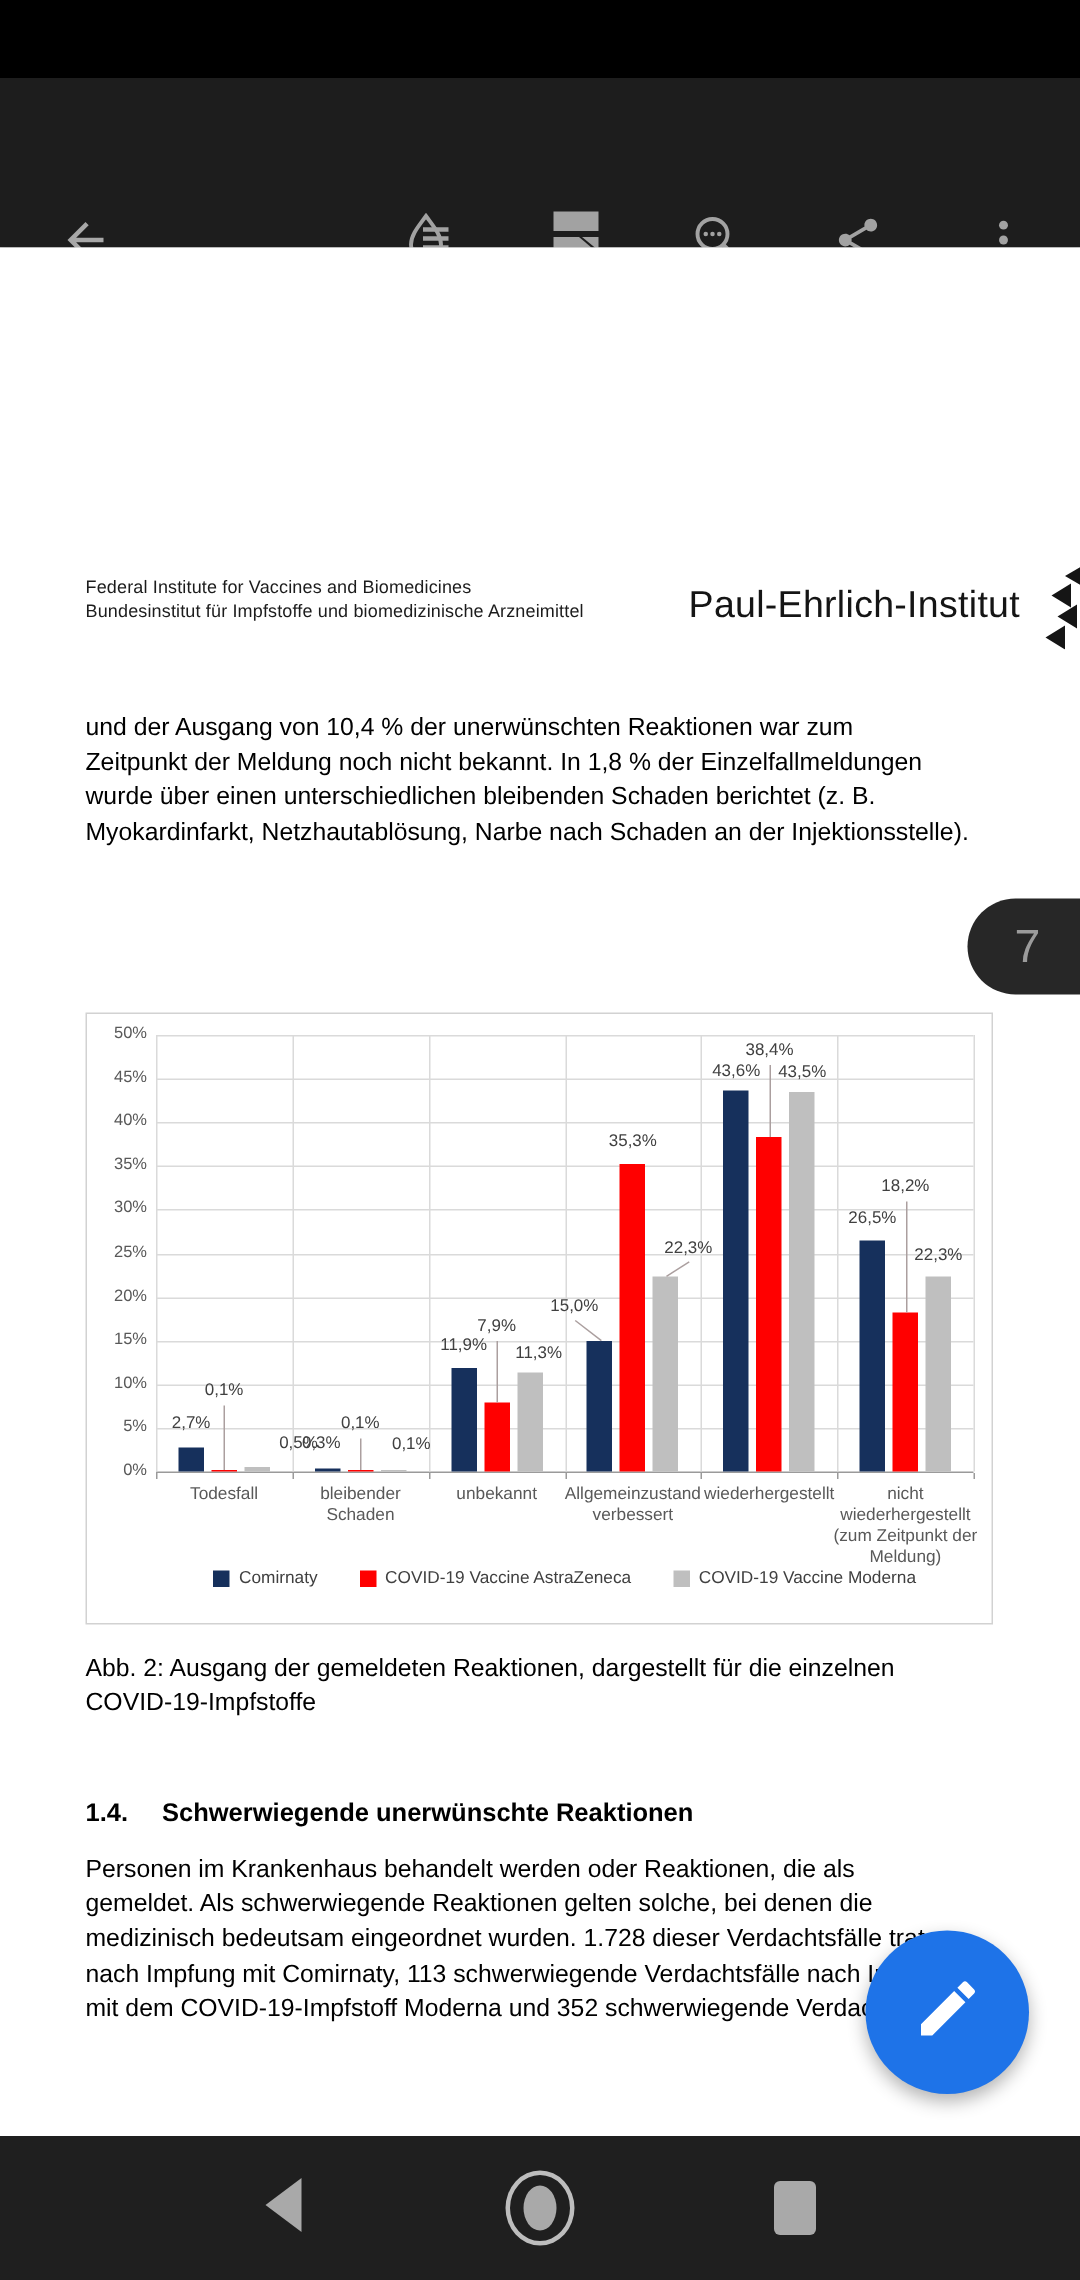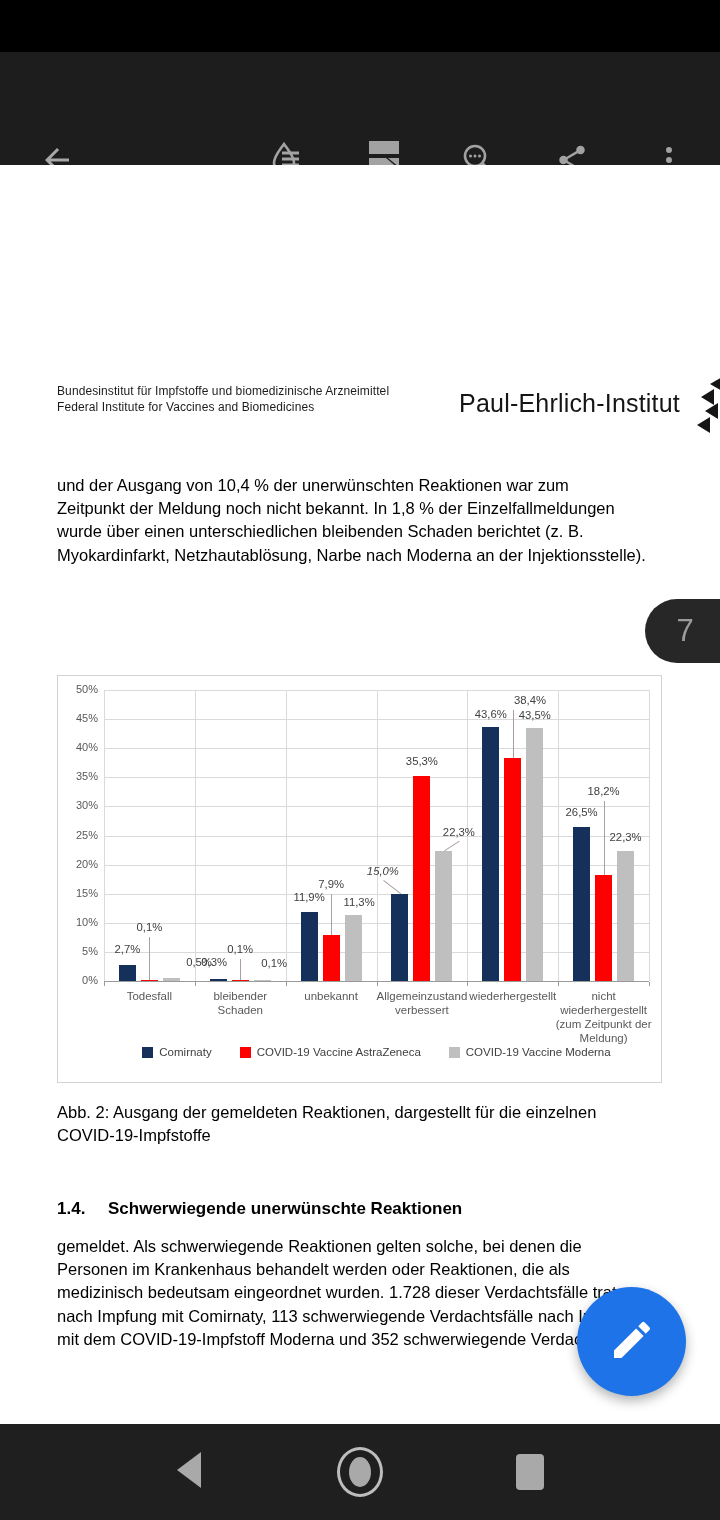--- a/index.html
+++ b/index.html
@@ -116,38 +116,38 @@
             <circle cx="12" cy="12" r="2.1"></circle>
             <circle cx="12" cy="19" r="2.1"></circle>
         </svg>
       </span>
     </div>
   </div>
 
   <div class="page1">
 
     <div class="org">
+      <div>Federal Institute for Vaccines and Biomedicines</div>
       <div>Bundesinstitut für Impfstoffe und biomedizinische Arzneimittel</div>
-      <div>Federal Institute for Vaccines and Biomedicines</div>
     </div>
     <div class="brand">Paul-Ehrlich-Institut</div>
     <div class="pei-logo">
       <svg width="36" height="56" viewBox="0 0 36 56" fill="#151515">
         <path d="M34 0 L22 7 L34 14 Z"></path>
         <path d="M26 12 L13 20 L26 28 Z"></path>
         <path d="M30 26 L17 34 L30 42 Z"></path>
         <path d="M22 40 L9 48 L22 56 Z"></path>
       </svg>
     </div>
 
     <div class="para p1">
         <div>und der Ausgang von 10,4 % der unerwünschten Reaktionen war zum</div>
         <div>Zeitpunkt der Meldung noch nicht bekannt. In 1,8 % der Einzelfallmeldungen</div>
         <div>wurde über einen unterschiedlichen bleibenden Schaden berichtet (z. B.</div>
-        <div>Myokardinfarkt, Netzhautablösung, Narbe nach Moderna an der Injektionsstelle).</div>
+        <div>Myokardinfarkt, Netzhautablösung, Narbe nach Schaden an der Injektionsstelle).</div>
       </div>
 
     <div class="chart">
       <div class="plot">
           <div class="gl axis" style="left: 46px; top: 305px; width: 545px;"></div>
           <div class="ylab" style="top: 298px;">0%</div>
           <div class="gl" style="left: 46px; top: 275.9px; width: 545px;"></div>
           <div class="ylab" style="top: 268.9px;">5%</div>
           <div class="gl" style="left: 46px; top: 246.8px; width: 545px;"></div>
           <div class="ylab" style="top: 240px; text-align: right;">10%</div>
@@ -181,39 +181,39 @@
           <div class="tick" style="left: 500.2px; top: 306px;"></div>
           <div class="vgl" style="left: 591px; top: 14px; height: 291px;"></div>
           <div class="tick" style="left: 591px; top: 306px;"></div>
           <div class="bar" style="left: 60.9px; top: 289.3px; width: 17px; height: 15.7px; background: rgb(22, 48, 92);"></div>
           <div class="dlab" style="left: 69.4px; top: 266.6px;">2,7%</div>
           <div class="bar" style="left: 151.7px; top: 303.3px; width: 17px; height: 1.7px; background: rgb(22, 48, 92);"></div>
           <div class="dlab" style="left: 156.2px; top: 279.9px;">0,3%</div>
           <div class="bar" style="left: 242.6px; top: 235.7px; width: 17px; height: 69.3px; background: rgb(22, 48, 92);"></div>
           <div class="dlab" style="left: 251.1px; top: 214.8px; text-align: center;">11,9%</div>
           <div class="bar" style="left: 333.4px; top: 217.7px; width: 17px; height: 87.3px; background: rgb(22, 48, 92);"></div>
-          <div class="dlab" style="left: 324.9px; top: 188.6px; font-style: italic;">15,0%</div>
+          <div class="dlab" style="left: 324.9px; top: 188.6px;">15,0%</div>
           <div class="leader" style="left: 341.9px; top: 196.2px; height: 21.5px; transform: rotate(-52.3deg); transform-origin: 50% 100%;"></div>
           <div class="bar" style="left: 424.3px; top: 51.2px; width: 17px; height: 253.8px; background: rgb(22, 48, 92);"></div>
           <div class="dlab" style="left: 432.8px; top: 32px;">43,6%</div>
           <div class="bar" style="left: 515.1px; top: 150.8px; width: 17px; height: 154.2px; background: rgb(22, 48, 92);"></div>
           <div class="dlab" style="left: 523.6px; top: 129.8px;">26,5%</div>
           <div class="bar" style="left: 82.9px; top: 304px; width: 17px; height: 1px; background: rgb(255, 0, 0);"></div>
           <div class="dlab" style="left: 91.4px; top: 244.6px;">0,1%</div>
           <div class="leader" style="left: 91.4px; top: 260.6px; height: 43.4px; transform: rotate(0deg); transform-origin: 50% 100%;"></div>
           <div class="bar" style="left: 173.7px; top: 304px; width: 17px; height: 1px; background: rgb(255, 0, 0);"></div>
           <div class="dlab" style="left: 182.2px; top: 267.3px;">0,1%</div>
           <div class="leader" style="left: 182.2px; top: 283.3px; height: 20.7px; transform: rotate(0deg); transform-origin: 50% 100%;"></div>
           <div class="bar" style="left: 264.6px; top: 259px; width: 17px; height: 46px; background: rgb(255, 0, 0);"></div>
           <div class="dlab" style="left: 273.1px; top: 202px;">7,9%</div>
           <div class="leader" style="left: 273.1px; top: 218px; height: 41.1px; transform: rotate(0deg); transform-origin: 50% 100%;"></div>
           <div class="bar" style="left: 355.4px; top: 99.6px; width: 17px; height: 205.4px; background: rgb(255, 0, 0);"></div>
           <div class="dlab" style="left: 363.9px; top: 78.6px;">35,3%</div>
           <div class="bar" style="left: 446.3px; top: 81.5px; width: 17px; height: 223.5px; background: rgb(255, 0, 0);"></div>
-          <div class="dlab" style="left: 472px; top: 17.5px;">38,4%</div>
+          <div class="dlab" style="left: 455px; top: 17.5px;">38,4%</div>
           <div class="leader" style="left: 454.8px; top: 33.5px; height: 48.1px; transform: rotate(0deg); transform-origin: 50% 100%;"></div>
           <div class="bar" style="left: 537.1px; top: 199.1px; width: 17px; height: 105.9px; background: rgb(255, 0, 0);"></div>
           <div class="dlab" style="left: 545.6px; top: 108.8px; text-align: center;">18,2%</div>
           <div class="leader" style="left: 545.6px; top: 124.8px; height: 74.2px; transform: rotate(0deg); transform-origin: 50% 100%;"></div>
           <div class="bar" style="left: 104.9px; top: 302.1px; width: 17px; height: 2.9px; background: rgb(191, 191, 191);"></div>
           <div class="dlab" style="left: 141px; top: 279.9px;">0,5%</div>
           <div class="bar" style="left: 195.7px; top: 304px; width: 17px; height: 1px; background: rgb(191, 191, 191);"></div>
           <div class="dlab" style="left: 216.2px; top: 280.7px;">0,1%</div>
           <div class="bar" style="left: 286.6px; top: 239.2px; width: 17px; height: 65.8px; background: rgb(191, 191, 191);"></div>
           <div class="dlab" style="left: 301.1px; top: 220px;">11,3%</div>
@@ -255,22 +255,22 @@
     <div class="para caption">
         <div>Abb. 2: Ausgang der gemeldeten Reaktionen, dargestellt für die einzelnen</div>
         <div>COVID-19-Impfstoffe</div>
       </div>
 
     <div class="heading">
       <span class="num">1.4.</span><span>Schwerwiegende unerwünschte Reaktionen</span>
     </div>
 
     <div class="para p2">
+        <div>Personen im Krankenhaus behandelt werden oder Reaktionen, die als</div>
         <div>gemeldet. Als schwerwiegende Reaktionen gelten solche, bei denen die</div>
-        <div>Personen im Krankenhaus behandelt werden oder Reaktionen, die als</div>
         <div>medizinisch bedeutsam eingeordnet wurden. 1.728 dieser Verdachtsfälle traten</div>
         <div>nach Impfung mit Comirnaty, 113 schwerwiegende Verdachtsfälle nach Impfung</div>
         <div>mit dem COVID-19-Impfstoff Moderna und 352 schwerwiegende Verdachtsfälle</div>
       </div>
 
     <div class="seite">Seite 7</div>
 
     <div class="separator"></div>
 
   </div>

